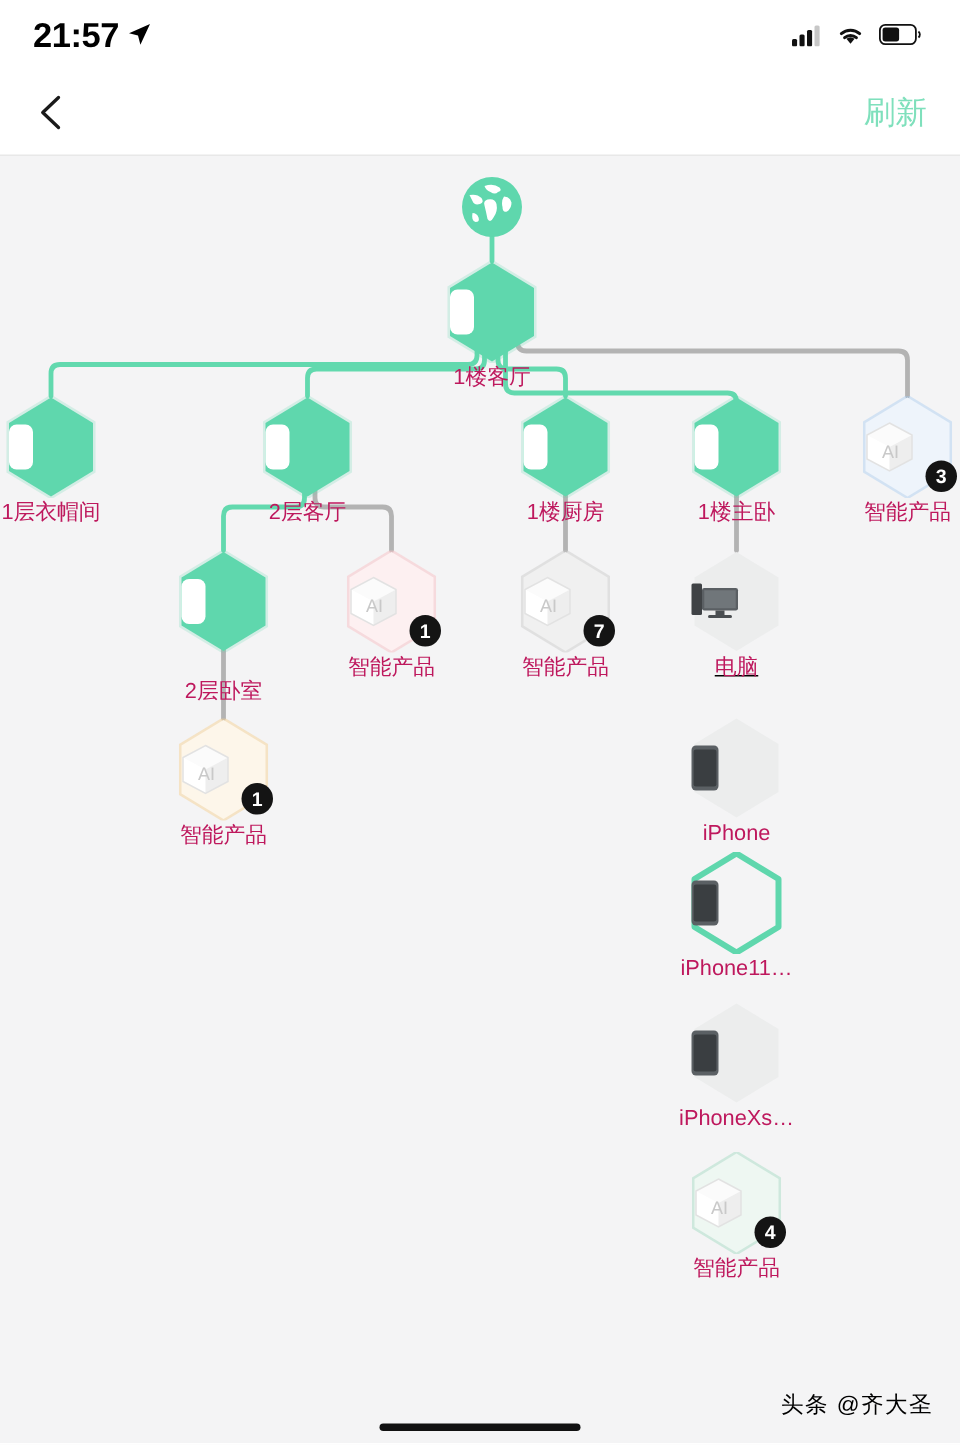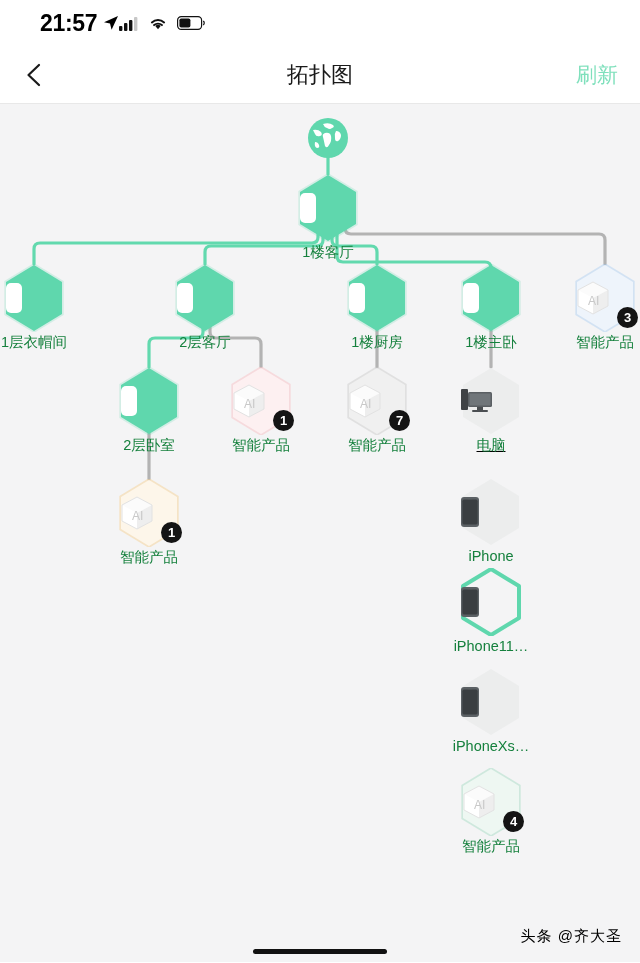--- a/index.html
+++ b/index.html
@@ -9,21 +9,22 @@
     background: #ffffff;
     overflow: hidden;
   }
 
   
   .status-bar {
     height: 46px;
     background: #ffffff;
     display: flex;
     align-items: center;
-    padding: 0 26px 0 40px;
+    justify-content: space-between;
+    padding: 0 26px 0 22px;
   }
   .status-left {
     display: flex;
     align-items: center;
     gap: 6px;
   }
   .status-time {
     font-size: 23px;
     font-weight: bold;
     color: #000;
@@ -81,21 +82,21 @@
   .node-icon-wrap {
     position: relative;
     width: 62px; height: 68px;
     display: flex; align-items: center; justify-content: flex-start;
   }
   .hex { position: absolute; inset: 0; width: 62px; height: 68px; }
   .inner-icon { position: relative; z-index: 2; display:block; }
   .node-label {
     margin-top: 2px;
     font-size: 14.5px;
-    color: #15803d;
+    color: #be185d;
     white-space: nowrap;
     text-align: center;
     line-height: 1.2;
   }
   .badge {
     position: absolute;
     right: -2px;
     bottom: 4px;
     width: 21px; height: 21px;
     border-radius: 50%;
@@ -158,21 +159,20 @@
       <rect x="2.4" y="2.4" width="11" height="9.2" rx="1.8" fill="#111"></rect>
       <path d="M26.3 5 a2.6 2.6 0 0 1 0 4" stroke="#111" stroke-width="1.2" fill="none"></path>
     </svg>
   </div>
 </div>
 
 <div class="nav-bar">
   <svg class="nav-back" viewBox="0 0 26 26">
     <path d="M17 3 L6.5 13 L17 23" stroke="#1a1a1a" stroke-width="2.2" fill="none" stroke-linecap="round" stroke-linejoin="round"></path>
   </svg>
-  <div class="nav-title">拓扑图</div>
   <div class="nav-action">刷新</div>
 </div>
 
 <div class="topology">
 
   <svg class="edges" viewBox="0 0 640 858">
     <g fill="none" stroke-width="3.2" stroke-linecap="round" stroke-linejoin="round">
 
       <path d="M328 50 L328 70" stroke="#62d9ae"></path>
 
@@ -276,21 +276,21 @@
             <polygon points="19,3 34,11 34,27 19,35 4,27 4,11" fill="#ffffff"></polygon>
             <polygon points="19,3 34,11 19,19 4,11" fill="#fbfbfb"></polygon>
             <polygon points="19,19 34,11 34,27 19,35" fill="#eeeeee"></polygon>
             <polygon points="19,3 34,11 34,27 19,35 4,27 4,11" fill="none" stroke="#e2e2e2" stroke-width="1"></polygon>
             <text x="14" y="26" font-family="Liberation Sans, sans-serif" font-size="12" fill="#c9c9c9">AI</text>
           </svg>
           <div class="badge">3</div>
         </div>
         <div class="node-label">智能产品</div>
       </div>
-      <div class="node" style="left: 149px; top: 263px;">
+      <div class="node" style="left: 149px; top: 263px; gap: 16px;">
         <div class="node-icon-wrap">
           <svg class="hex" viewBox="0 0 62 68">
             <polygon points="31,1 59,18 59,50 31,67 3,50 3,18" fill="rgba(95,215,173,0.22)" transform="translate(31,34) scale(1.06) translate(-31,-34)"></polygon>
             <polygon points="31,1 59,18 59,50 31,67 3,50 3,18" fill="#5fd7ad"></polygon>
           </svg>
           <svg class="inner-icon" width="22" height="32" viewBox="0 0 22 32">
             <rect x="3" y="1" width="16" height="30" rx="5" fill="#ffffff"></rect>
           </svg>
         </div>
         <div class="node-label">2层卧室</div>

